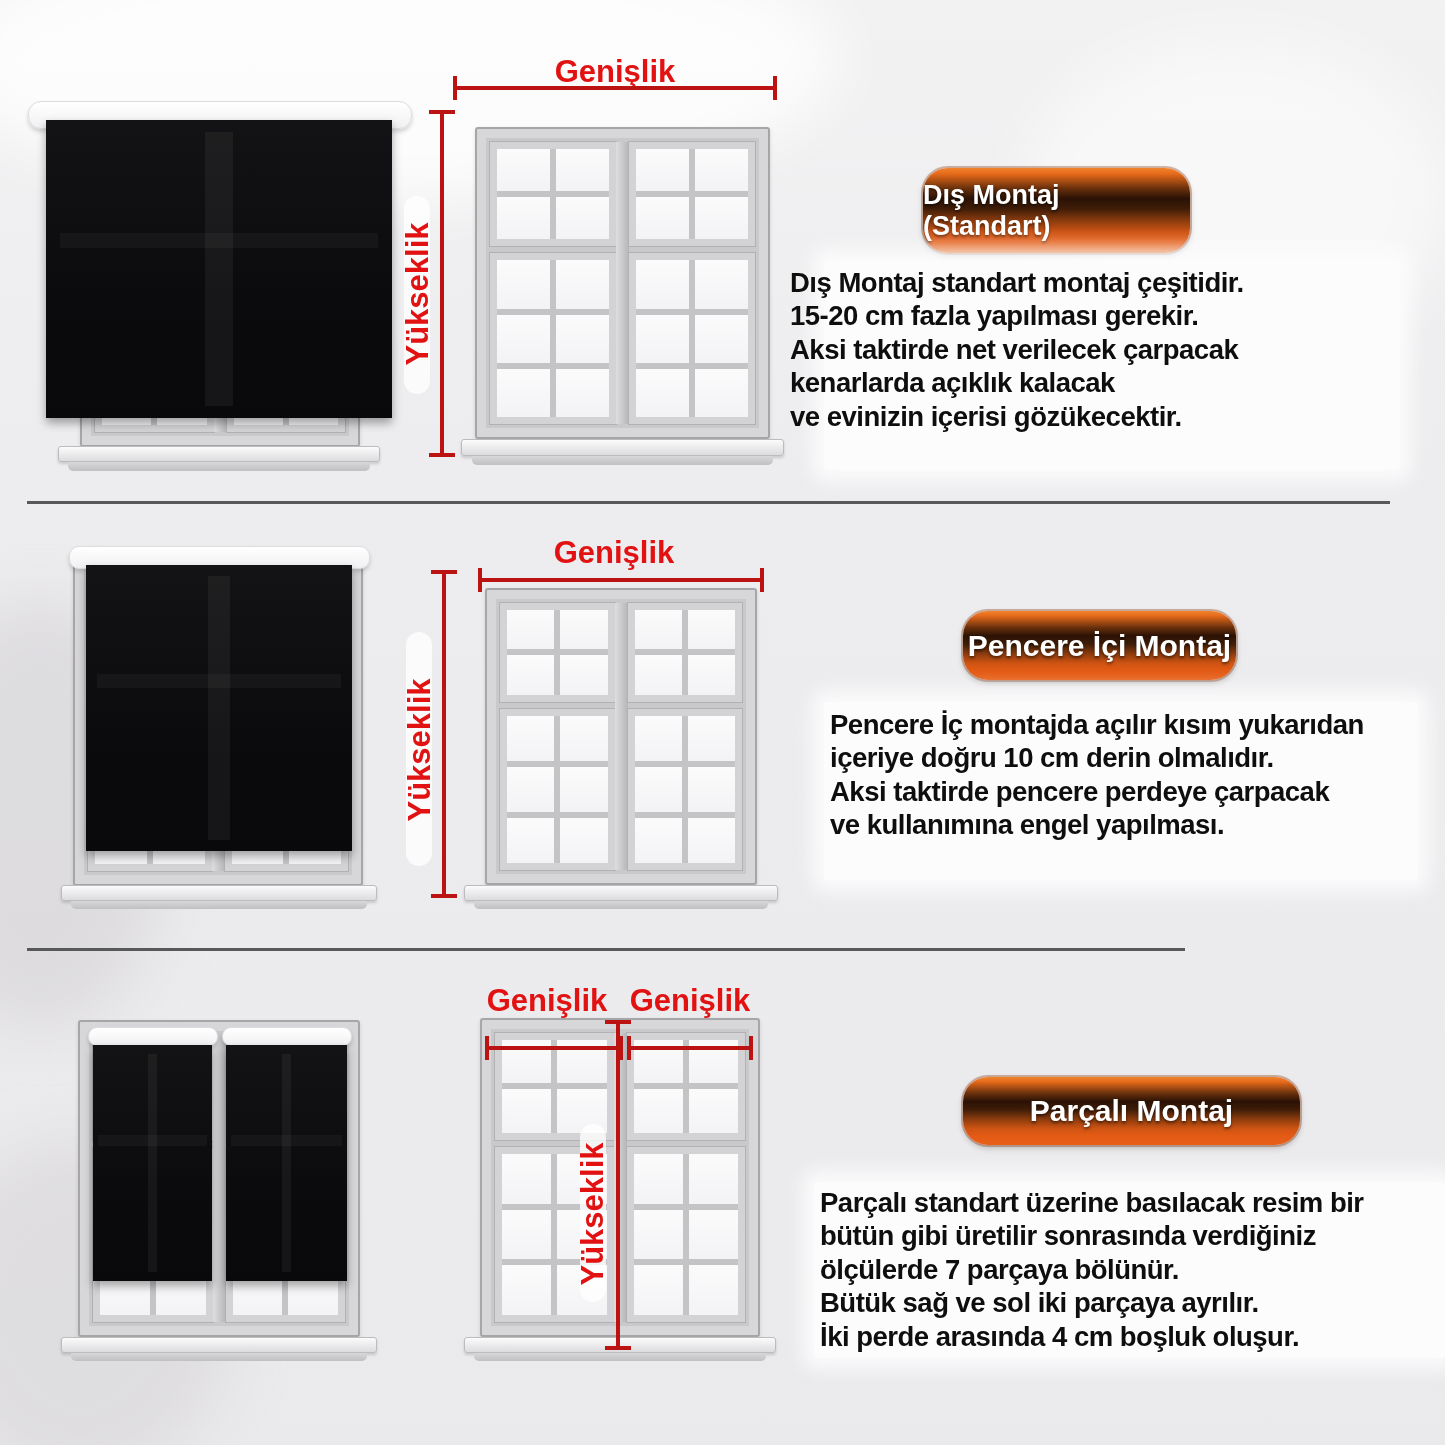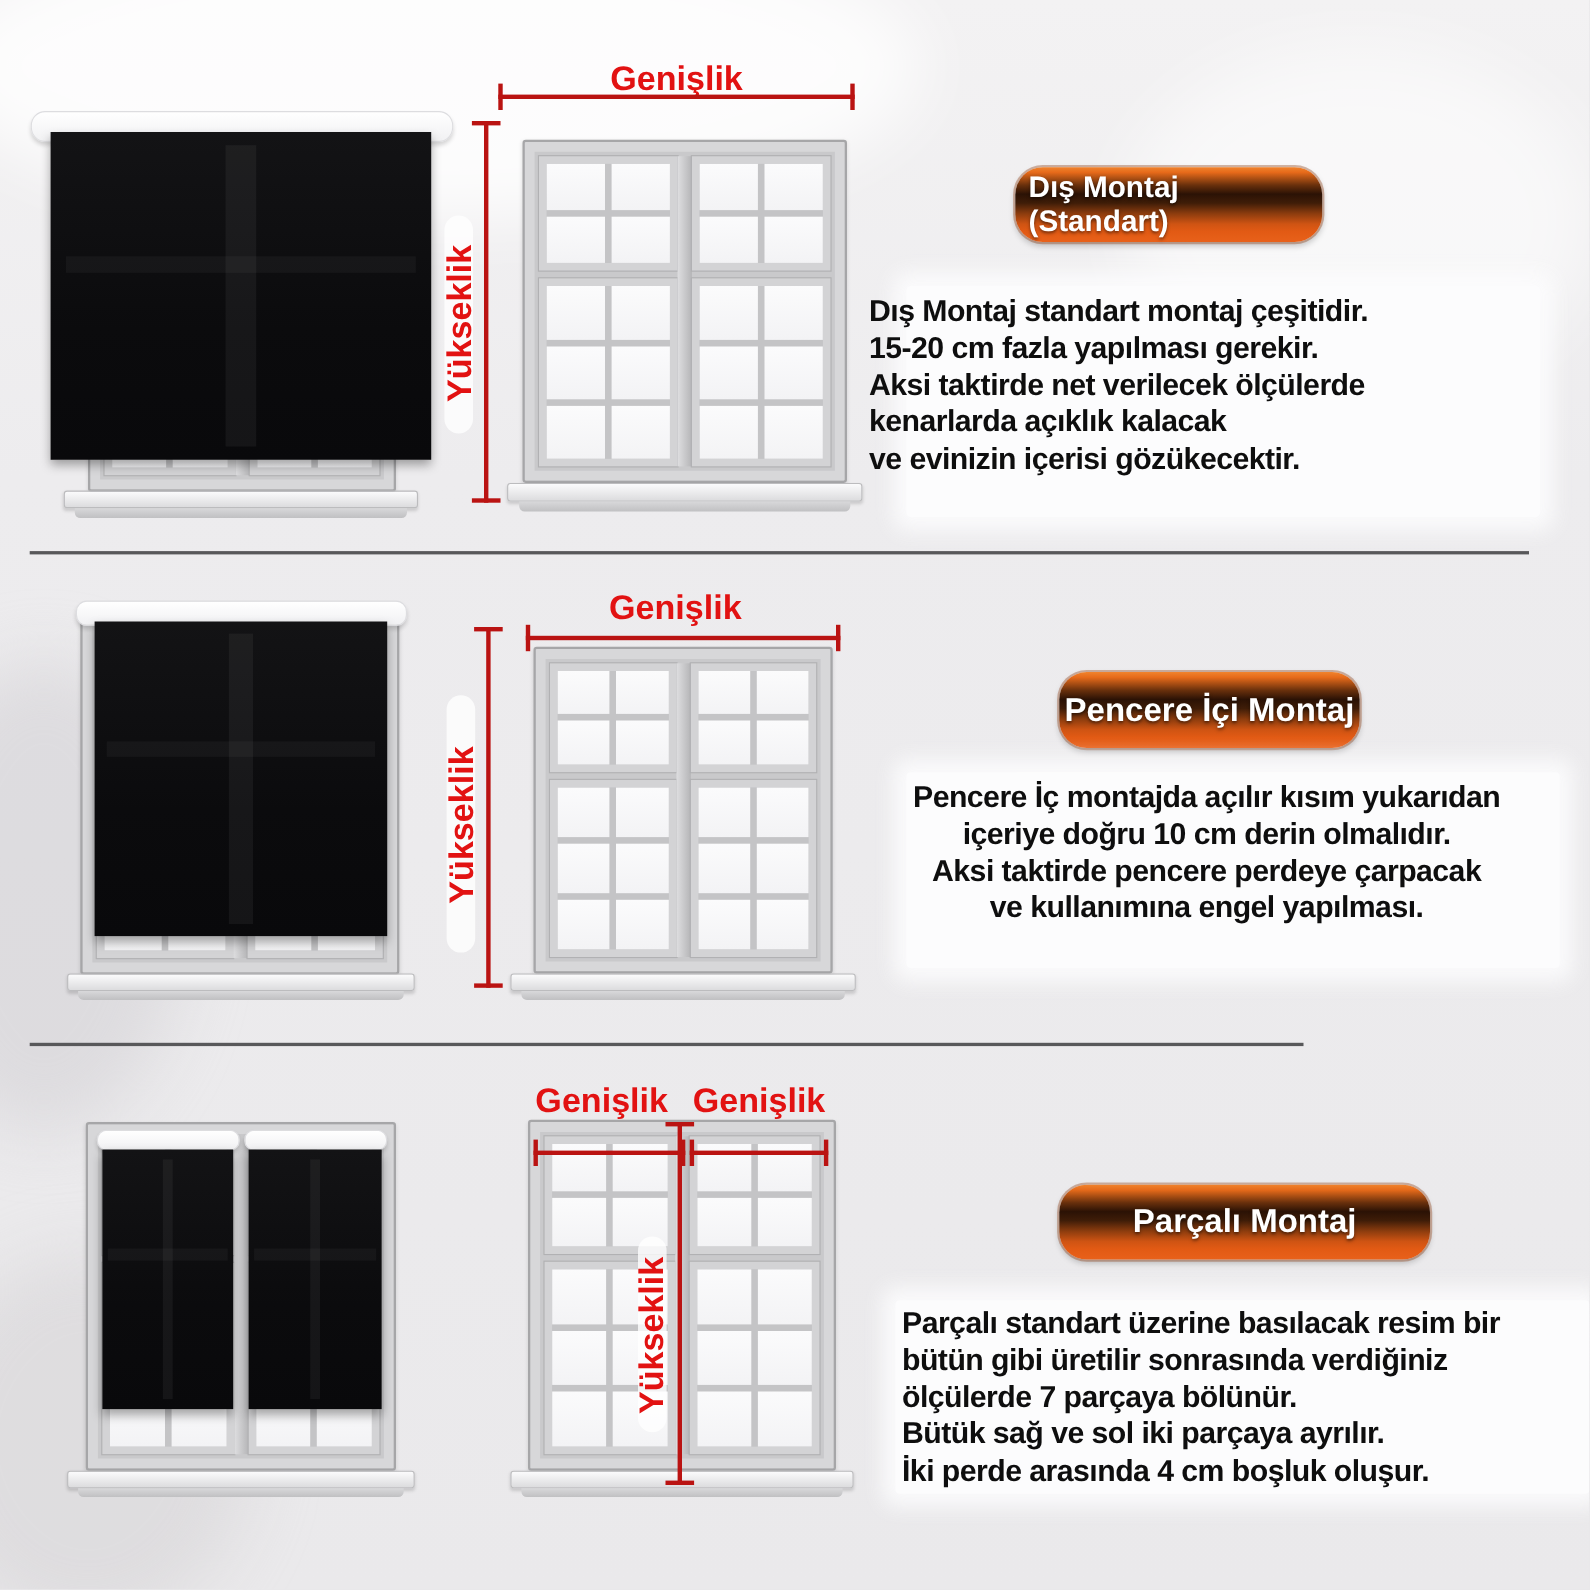--- a/index.html
+++ b/index.html
@@ -169,26 +169,26 @@
                 <i></i>
                 <i></i>
               </div>
             </div>
         </div>
       </div>
     </div>
     <div class="sill" style="left:461px;top:439px;width:323px;height:17px;"></div>
     <div class="sill-base" style="left:472px;top:456px;width:301px;height:9px;"></div>
 
-    <div class="badge" style="left:923px;top:152px;width:267px;height:68px;font-size:27px;padding-left:12px;">Dış Montaj (Standart)</div>
+    <div class="badge" style="left:923px;top:168px;width:267px;height:85px;font-size:27px;">Dış Montaj (Standart)</div>
     <div class="panel" style="left:824px;top:260px;width:576px;height:210px;"></div>
     <div class="desc" style="left:790px;top:266px;">
       <div>Dış Montaj standart montaj çeşitidir.</div>
       <div>15-20 cm fazla yapılması gerekir.</div>
-      <div>Aksi taktirde net verilecek ölçülerde</div>
+      <div>Aksi taktirde net verilecek çarpacak</div>
       <div>kenarlarda açıklık kalacak</div>
       <div>ve evinizin içerisi gözükecektir.</div>
     </div>
   </div>
 
   <div class="sep" style="left:27px;top:501px;width:1363px;"></div>
 
   <div>
 
     <div class="win" style="left:73px;top:554px;width:290px;height:332px;">
@@ -291,21 +291,21 @@
               </div>
             </div>
         </div>
       </div>
     </div>
     <div class="sill" style="left:464px;top:885px;width:314px;height:16px;"></div>
     <div class="sill-base" style="left:474px;top:901px;width:294px;height:8px;"></div>
 
     <div class="badge" style="left:963px;top:611px;width:273px;height:69px;font-size:30px;">Pencere İçi Montaj</div>
     <div class="panel" style="left:824px;top:702px;width:594px;height:178px;"></div>
-    <div class="desc" style="left:830px;top:708px;text-align:center;">
+    <div class="desc" style="left:830px;top:708px;">
       <div>Pencere İç montajda açılır kısım yukarıdan</div>
       <div>içeriye doğru 10 cm derin olmalıdır.</div>
       <div>Aksi taktirde pencere perdeye çarpacak</div>
       <div>ve kullanımına engel yapılması.</div>
     </div>
   </div>
 
   <div class="sep" style="left:27px;top:948px;width:1158px;"></div>
 
   <div>

